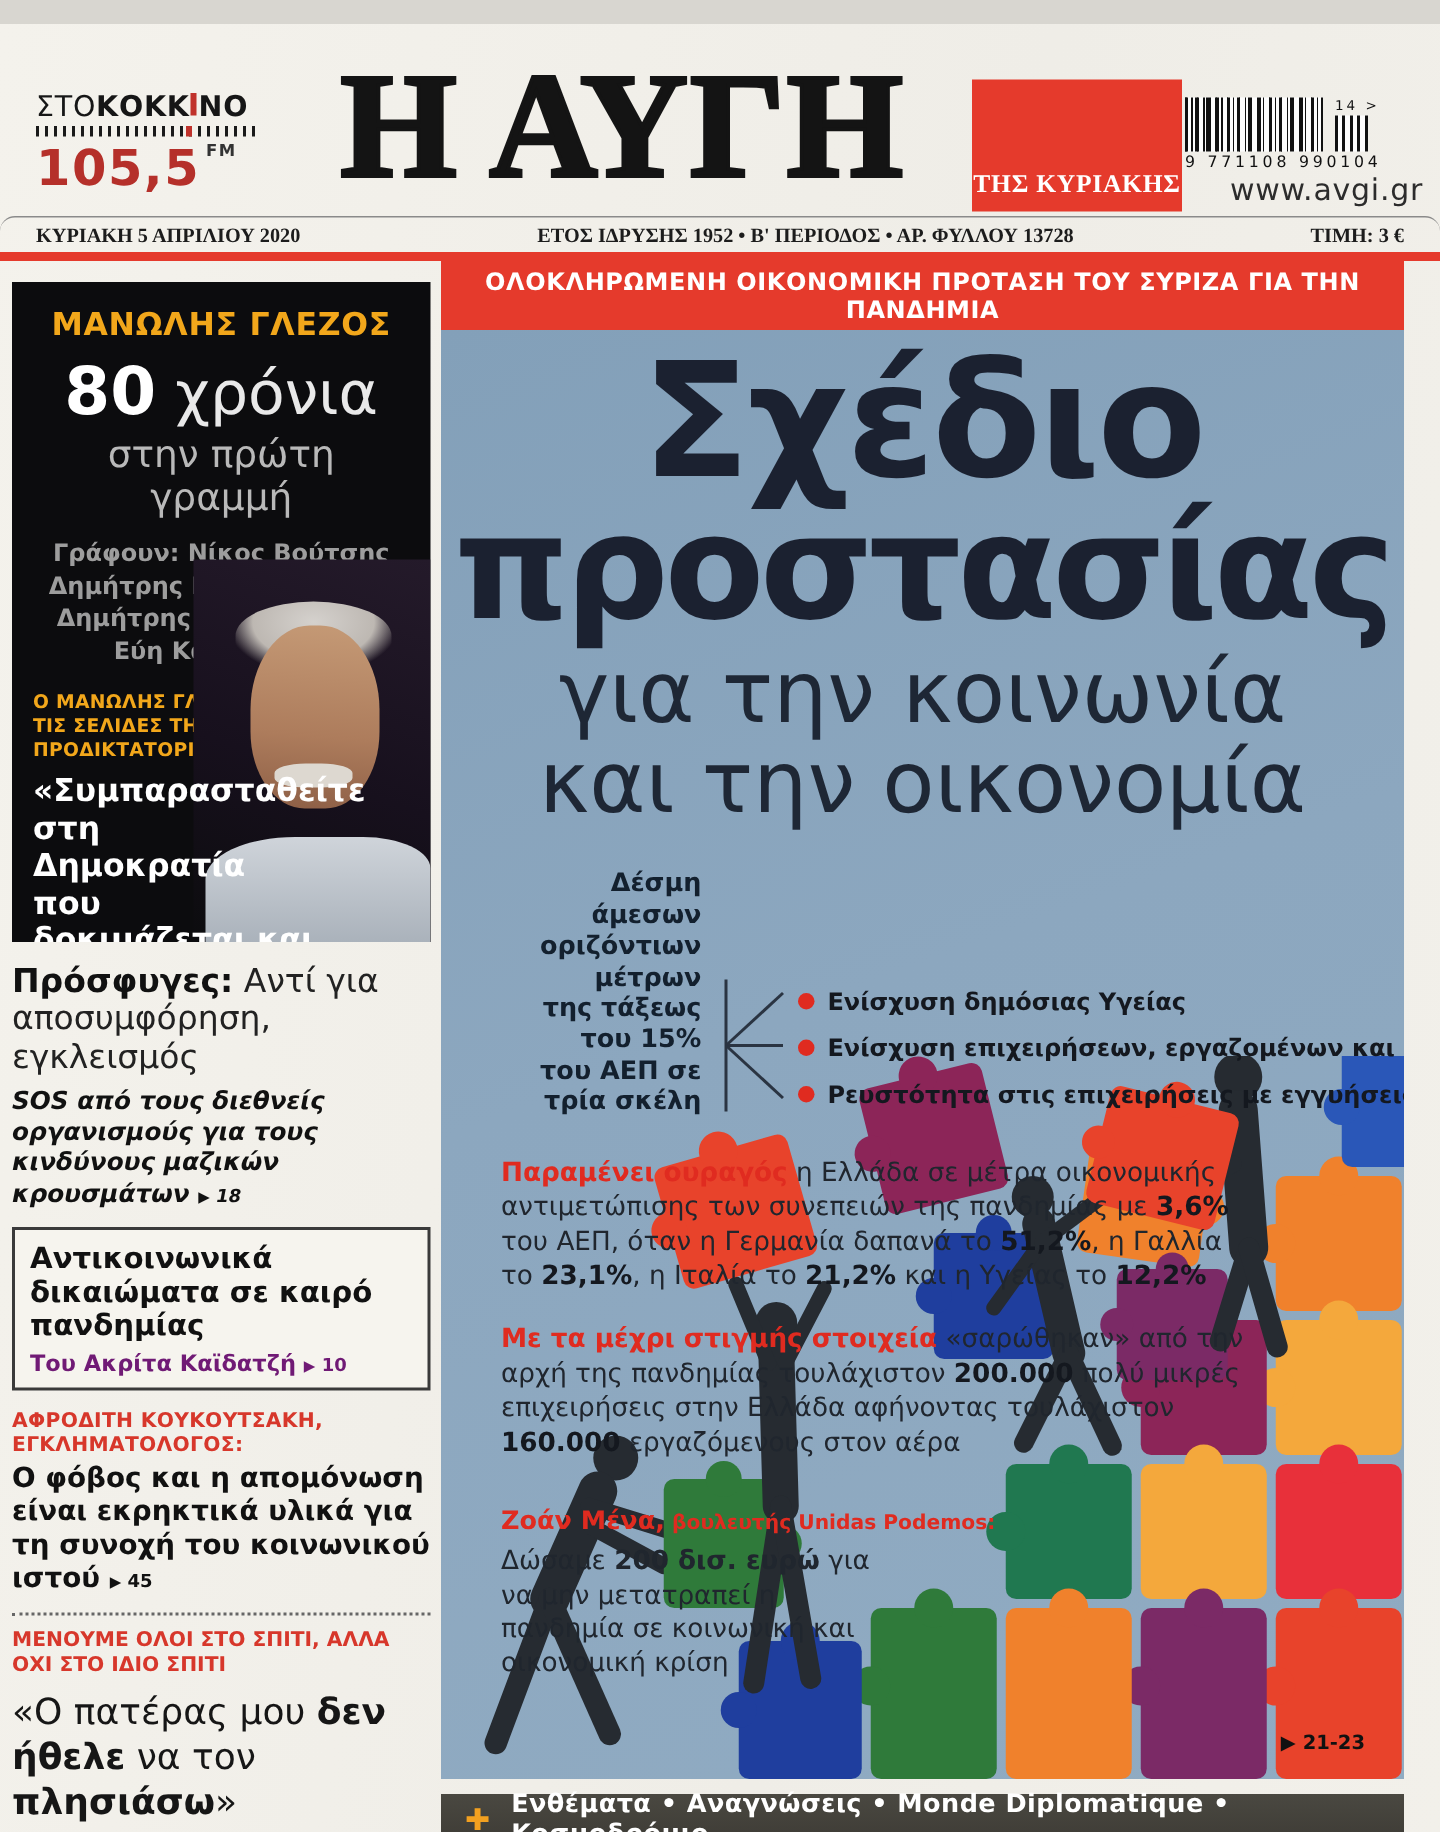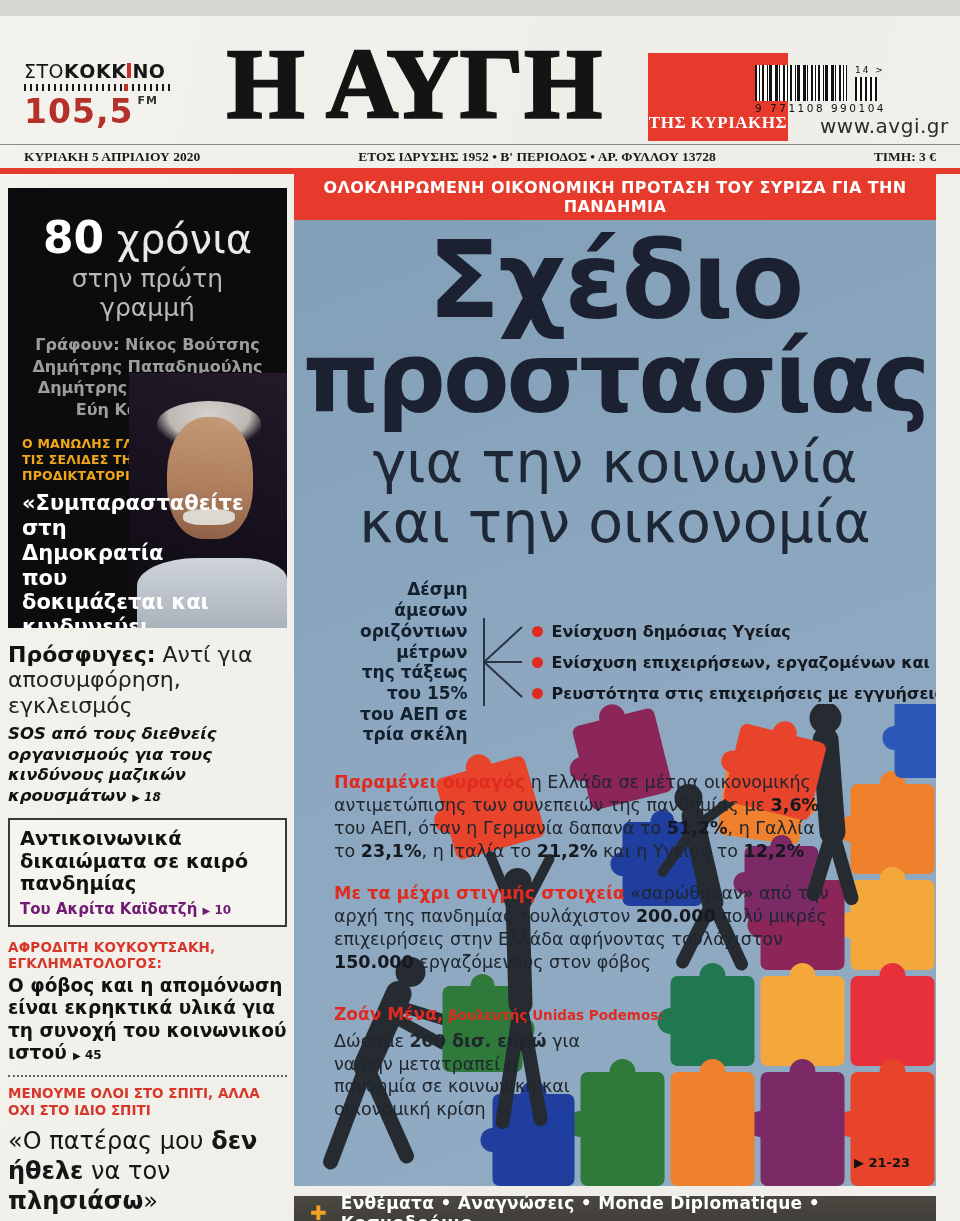--- a/index.html
+++ b/index.html
@@ -23,36 +23,36 @@
   .radio-band { font-size:11px; font-weight:bold; color:#333; vertical-align:top; margin-left:4px; letter-spacing:1px; }
 
   .masthead { position:absolute; left:185px; top:18px; width:460px; text-align:center;
     font-family:"Liberation Serif","DejaVu Serif",serif; font-weight:bold; font-size:100px;
     line-height:1; color:#141414; -webkit-text-stroke:2.5px #141414; letter-spacing:1px; }
 
   .edition-box { position:absolute; left:648px; top:37px; width:140px; height:88px;
     background:#e53a2c; display:flex; align-items:flex-end; justify-content:center; padding-bottom:8px; }
   .edition-box span { color:#fff; font-family:"Liberation Serif",serif; font-weight:bold; font-size:17px; letter-spacing:.5px; }
 
-  .barcode-wrap { position:absolute; left:755px; top:42px; width:140px; }
+  .barcode-wrap { position:absolute; left:790px; top:42px; width:140px; }
   .bc-bars { display:inline-block; width:92px; height:36px; vertical-align:bottom;
     background:
       repeating-linear-gradient(90deg,#111 0 2px, transparent 2px 7px),
       repeating-linear-gradient(90deg,#111 0 1px, transparent 1px 4px);
     background-color:#fdfdfd; }
   .bc-addon { display:inline-block; margin-left:8px; text-align:left; vertical-align:bottom; }
   .bc-addon-top { font-size:9px; letter-spacing:2px; color:#111; }
   .bc-addon-bars { width:22px; height:24px;
     background: repeating-linear-gradient(90deg,#111 0 2px, transparent 2px 5px); background-color:#fdfdfd; }
   .bc-num { font-size:10.5px; letter-spacing:2.5px; color:#111; margin-top:1px; }
   .website { position:absolute; left:820px; top:98px; font-size:20px; color:#2c2c2c; letter-spacing:.5px; }
 
   .info-row { display:flex; justify-content:space-between; align-items:center;
     border-top:1px solid #8a8a8a; height:24px; padding:0 24px;
-    font-family:"Liberation Serif",serif; font-weight:bold; font-size:13.5px; color:#1c1c1c; }
+    font-family:"Liberation Serif",serif; font-weight:bold; font-size:13.5px; color:#1c1c1c;border-radius:10px; }
   .red-rule { height:6px; background:#e53a2c; }
 
   
   .content { display:flex; padding:0 24px 0 8px; gap:7px; }
   .left-col { width:279px; flex:none; }
   .right-col { flex:1; min-width:0; }
 
   
   .glezos-box { position:relative; margin-top:14px; height:440px; background:#0c0c0e; overflow:hidden; padding:16px 14px; }
   .gz-kicker { text-align:center; color:#f2a71b; font-weight:bold; font-size:21px; letter-spacing:.5px; }
@@ -103,21 +103,21 @@
   .banner { margin-top:0; background:#e53a2c; color:#fff; text-align:center;
     font-weight:bold; font-size:16px; letter-spacing:.4px; padding:4px 2px; }
   .blue-panel { position:relative; height:966px; overflow:hidden;
     background:linear-gradient(160deg,#83a0b9 0%,#8ca7bf 45%,#90abc2 100%); }
   .hl { text-align:center; color:#1b2130; position:relative; z-index:2; }
   .hl-1 { margin-top:12px; font-weight:bold; font-size:106px; line-height:.92; letter-spacing:-2px; }
   .hl-2 { font-weight:bold; font-size:97px; line-height:1.0; letter-spacing:-3px; }
   .hl-3 { margin-top:6px; font-weight:400; font-size:57px; line-height:1.02; color:#1e2735; }
   .hl-4 { font-weight:400; font-size:57px; line-height:1.1; color:#1e2735; }
 
-  .measures { position:relative; z-index:2; display:flex; margin:26px 0 0 66px; align-items:center; }
+  .measures { position:relative; z-index:2; display:flex; margin:26px 0 0 66px; align-items:flex-end; }
   .ms-label { width:212px; text-align:right; font-weight:bold; font-size:17px; line-height:1.22; color:#13202e; }
   .ms-fan { margin:0 6px 0 12px; flex:none; }
   .ms-items { }
   .ms-item { display:flex; align-items:center; height:31px; }
   .ms-dot { width:11px; height:11px; border-radius:50%; background:#e02b20; margin-right:9px; flex:none; }
   .ms-text { font-weight:bold; font-size:16px; color:#14181f; white-space:nowrap; }
 
   .para { position:relative; z-index:2; margin:26px 0 0 40px; width:500px;
     font-size:17.5px; line-height:1.32; color:#20262e; }
   .para .lead { color:#e02b20; font-weight:bold; }
@@ -170,20 +170,21 @@
     <span>ΕΤΟΣ ΙΔΡΥΣΗΣ 1952 • Β' ΠΕΡΙΟΔΟΣ • ΑΡ. ΦΥΛΛΟΥ 13728</span>
     <span>ΤΙΜΗ: 3 €</span>
   </div>
   <div class="red-rule"></div>
 
   <div class="content">
 
     <aside class="left-col">
 
       <div class="glezos-box">
+        <div class="gz-kicker">ΜΑΝΩΛΗΣ ΓΛΕΖΟΣ</div>
         <div class="gz-title">
           <span class="num">80</span><span class="word"> χρόνια</span>
         </div>
         <div class="gz-sub">στην πρώτη γραμμή</div>
         <div class="gz-authors">
           <div>Γράφουν: Νίκος Βούτσης</div>
           <div>Δημήτρης Παπαδημούλης</div>
           <div>Δημήτρης Παπαχρήστος</div>
           <div>Εύη Καρακώστα</div>
         </div>
@@ -272,21 +273,21 @@
                 <span class="ms-text">Ρευστότητα στις επιχειρήσεις με εγγυήσεις δανείων</span>
               </div>
           </div>
         </div>
 
         <div class="para">
           <span class="lead">Παραμένει ουραγός</span><span> η Ελλάδα σε μέτρα οικονομικής αντιμετώπισης των συνεπειών της πανδημίας με </span><b>3,6%</b><span> του ΑΕΠ, όταν η Γερμανία δαπανά το </span><b>51,2%</b><span>, η Γαλλία το </span><b>23,1%</b><span>, η Ιταλία το </span><b>21,2%</b><span> και η Υγείας το </span><b>12,2%</b>
         </div>
 
         <div class="para" style="margin-top:18px">
-          <span class="lead">Με τα μέχρι στιγμής στοιχεία</span><span> «σαρώθηκαν» από την αρχή της πανδημίας τουλάχιστον </span><b>200.000</b><span> πολύ μικρές επιχειρήσεις στην Ελλάδα αφήνοντας τουλάχιστον </span><b>150.000</b><span> εργαζόμενους στον φόβος</span>
+          <span class="lead">Με τα μέχρι στιγμής στοιχεία</span><span> «σαρώθηκαν» από την αρχή της πανδημίας τουλάχιστον </span><b>200.000</b><span> πολύ μικρές επιχειρήσεις στην Ελλάδα αφήνοντας τουλάχιστον </span><b>160.000</b><span> εργαζόμενους στον αέρα</span>
         </div>
 
         <div class="p3-head">
           <span class="p3-name">Ζοάν Μένα,</span><span class="p3-role"> βουλευτής Unidas Podemos:</span>
         </div>
         <div class="p3-body">
           <span>Δώσαμε </span><b>200 δισ. ευρώ</b><span> για να μην μετατραπεί η πανδημία σε κοινωνική και οικονομική κρίση</span>
         </div>
 
         <svg class="illus" viewBox="0 0 645 482" preserveAspectRatio="xMidYMax slice">

